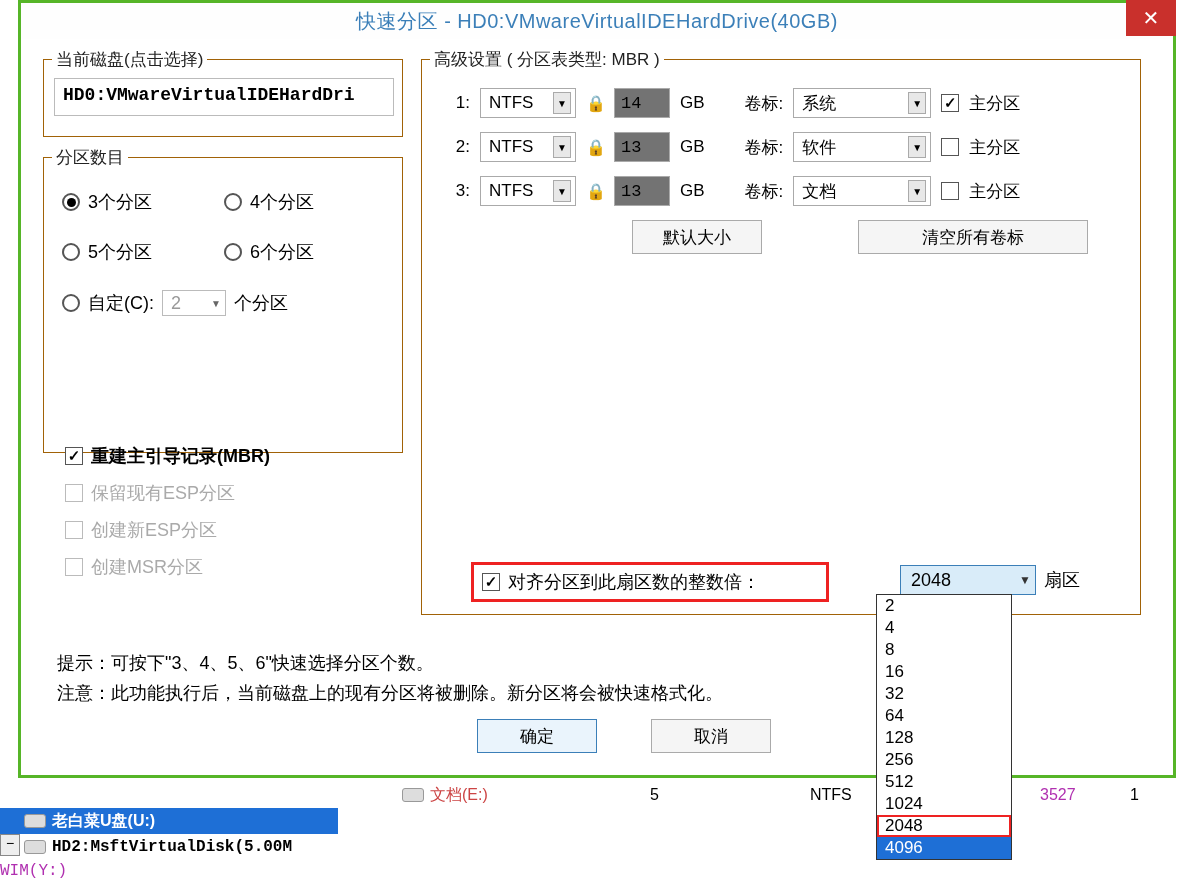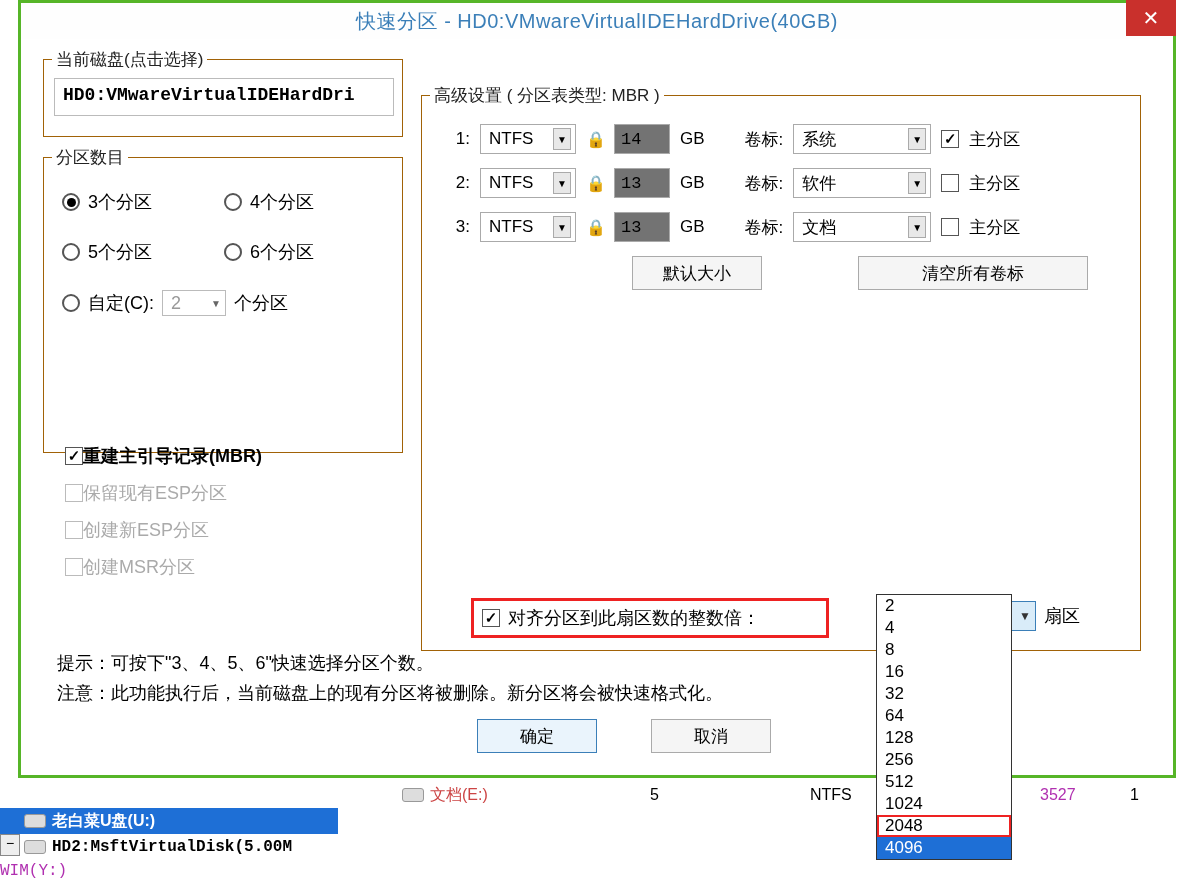--- a/index.html
+++ b/index.html
@@ -92,30 +92,30 @@
 .radio-circle.checked::after {
   content: ""; width: 9px; height: 9px; background: #000; border-radius: 50%;
 }
 .small-select {
   border: 1px solid #bbb; background: #fff; height: 26px; width: 64px;
   display: inline-flex; align-items: center; justify-content: space-between;
   padding: 0 4px 0 8px; color: #999;
 }
 .small-select .tri { font-size: 10px; color: #666; }
 
-.cb-row { position: absolute; display: flex; align-items: center; font-size: 18px; }
+.cb-row { position: absolute; display: flex; align-items: center; gap: 8px; font-size: 18px; }
 .cb {
   width: 18px; height: 18px; border: 1px solid #555; background: #fff;
   display: inline-flex; align-items: center; justify-content: center;
 }
 .cb.checked::after { content: "✓"; font-size: 15px; color: #000; font-weight: bold; }
 .cb.disabled { border-color: #bbb; }
 .disabled-text { color: #aaa; }
 
-.fs-adv { left: 400px; top: 20px; width: 720px; height: 556px; margin-top: 36px; }
+.fs-adv { left: 400px; top: 20px; width: 720px; height: 556px; }
 .part-row { position: absolute; display: flex; align-items: center; gap: 10px; font-size: 17px; }
 .part-row .idx { width: 18px; text-align: right; }
 .select-box {
   border: 1px solid #aaa; background: #fff; height: 30px;
   display: inline-flex; align-items: center; justify-content: space-between;
   padding: 0 4px 0 8px;
 }
 .select-box .tri { background: #e8e8e8; border: 1px solid #aaa; width: 18px; height: 22px;
   display: flex; align-items: center; justify-content: center; font-size: 10px; }
 .fs-select { width: 96px; }

